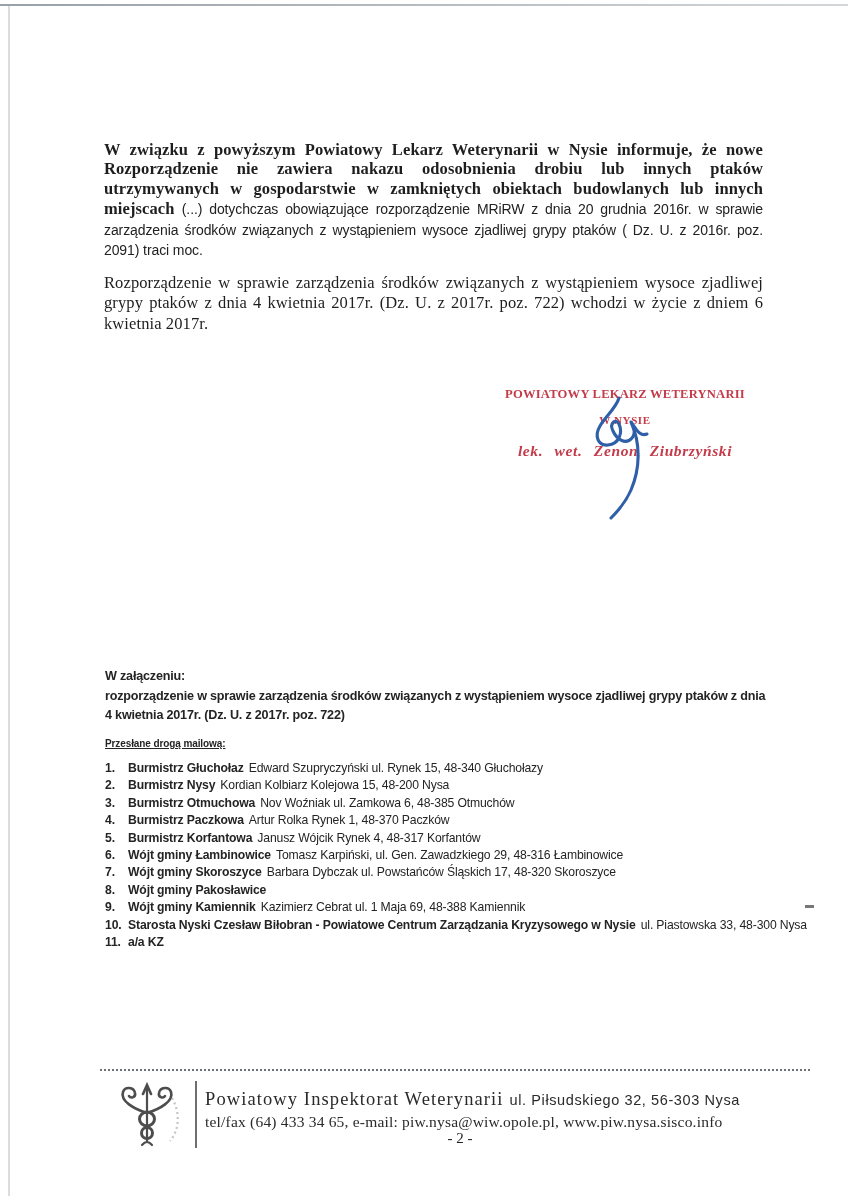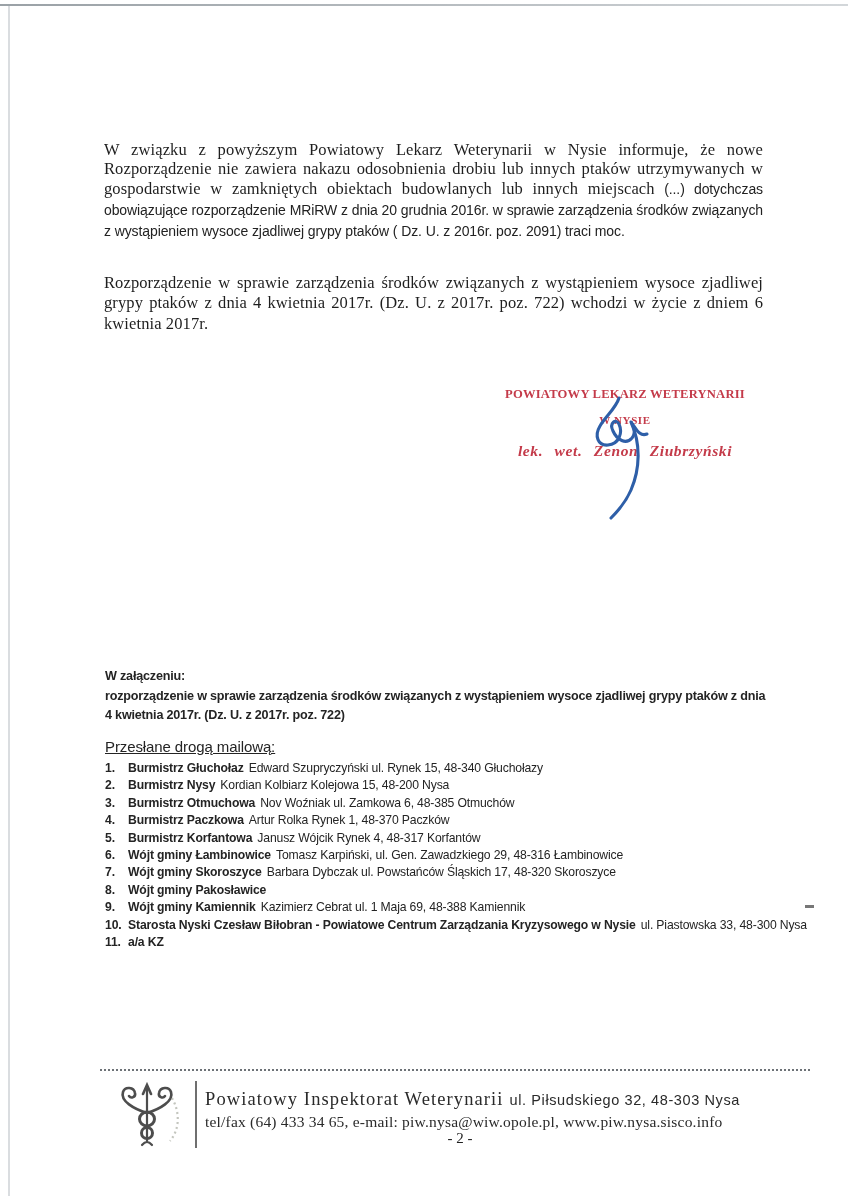--- a/index.html
+++ b/index.html
@@ -11,21 +11,21 @@
 
   
   .scan-top{top:4px;left:0;width:848px;height:2px;
     background:linear-gradient(90deg,#9aa1a6 0%,#b9bec2 55%,#d3d7da 100%);}
   .scan-left{top:6px;left:8px;width:2px;height:1190px;background:#dadde0;}
   .dash-artifact{left:805px;top:905px;width:9px;height:3px;background:#4a4a4a;opacity:.75;}
 
   
   .para1{left:104px;top:123px;width:659px;text-align:justify;
     font-size:16.5px;line-height:19.8px;}
-  .para1 .lead-bold{font-weight:400;letter-spacing:.1px;margin-top:16px;}
+  .para1 .lead-bold{font-weight:700;letter-spacing:.1px;margin-top:16px;}
   .para1 .tail-sans{font-family:"Liberation Sans",sans-serif;font-size:14px;
     letter-spacing:-.1px;color:#222;}
   .para2{left:104px;top:256px;width:659px;text-align:justify;
     font-size:16.5px;line-height:20.5px;letter-spacing:.1px;}
 
   
   .stamp{left:503px;top:387px;width:244px;text-align:center;
     font-family:Liberation Serif, serif;color:#c43b4a;}
   .stamp-title{font-size:12.6px;font-weight:700;letter-spacing:.2px;white-space:nowrap;}
   .stamp-loc{font-size:11px;font-weight:700;margin-top:12px;letter-spacing:.6px;}
@@ -34,21 +34,21 @@
   .signature-svg{left:586px;top:395px;}
 
   
   .attach{left:105px;top:667px;width:670px;
     font-family:"Liberation Sans",sans-serif;font-weight:700;
     font-size:12.6px;line-height:19.6px;color:#242424;letter-spacing:-.2px;}
   .attach-heading{display:block;}
 
   
   .mail-heading{left:105px;top:738px;font-family:"Liberation Sans",sans-serif;
-    font-weight:400;font-size:15px;color:#242424;text-decoration:underline;
+    font-weight:700;font-size:10px;color:#242424;text-decoration:underline;
     letter-spacing:-.1px;}
   .recipients{left:105px;top:761px;width:715px;list-style:none;margin:0;padding:0;
     font-family:"Liberation Sans",sans-serif;font-size:12.2px;color:#242424;
     letter-spacing:-.15px;}
   .recipients li{height:17.4px;display:flex;white-space:nowrap;}
   .recipients .num{width:23px;flex:0 0 23px;font-weight:700;}
   .recipients .name{font-weight:700;margin-right:5px;}
 
   
   .footer-rule{left:100px;top:1069px;width:712px;height:2px;
@@ -164,18 +164,18 @@
     <ellipse cx="33" cy="51" rx="5.5" ry="5.5" stroke-width="3"></ellipse>
     <path d="M28 63 Q33 57 38 63" stroke-width="2.2"></path>
   </g>
   <path d="M58 16 C66 30 66 47 56 59" fill="none" stroke="#a9ada3" stroke-width="2.2" stroke-dasharray="2 3" opacity=".7"></path>
 </svg>
 
 <div class="abs footer-sep"></div>
 
 <div class="abs footer-text">
   <div class="footer-line1">
-    <span class="org-name">Powiatowy Inspektorat Weterynarii</span><span class="org-addr">ul. Piłsudskiego 32, 48-303 Nysa</span>
+    <span class="org-name">Powiatowy Inspektorat Weterynarii</span><span class="org-addr">ul. Piłsudskiego 32, 56-303 Nysa</span>
   </div>
   <div class="footer-line2">tel/fax (64) 433 34 65, e-mail: piw.nysa@wiw.opole.pl, www.piw.nysa.sisco.info</div>
 </div>
 
 <div class="abs page-number">- 2 -</div>
 
 </body></html>

